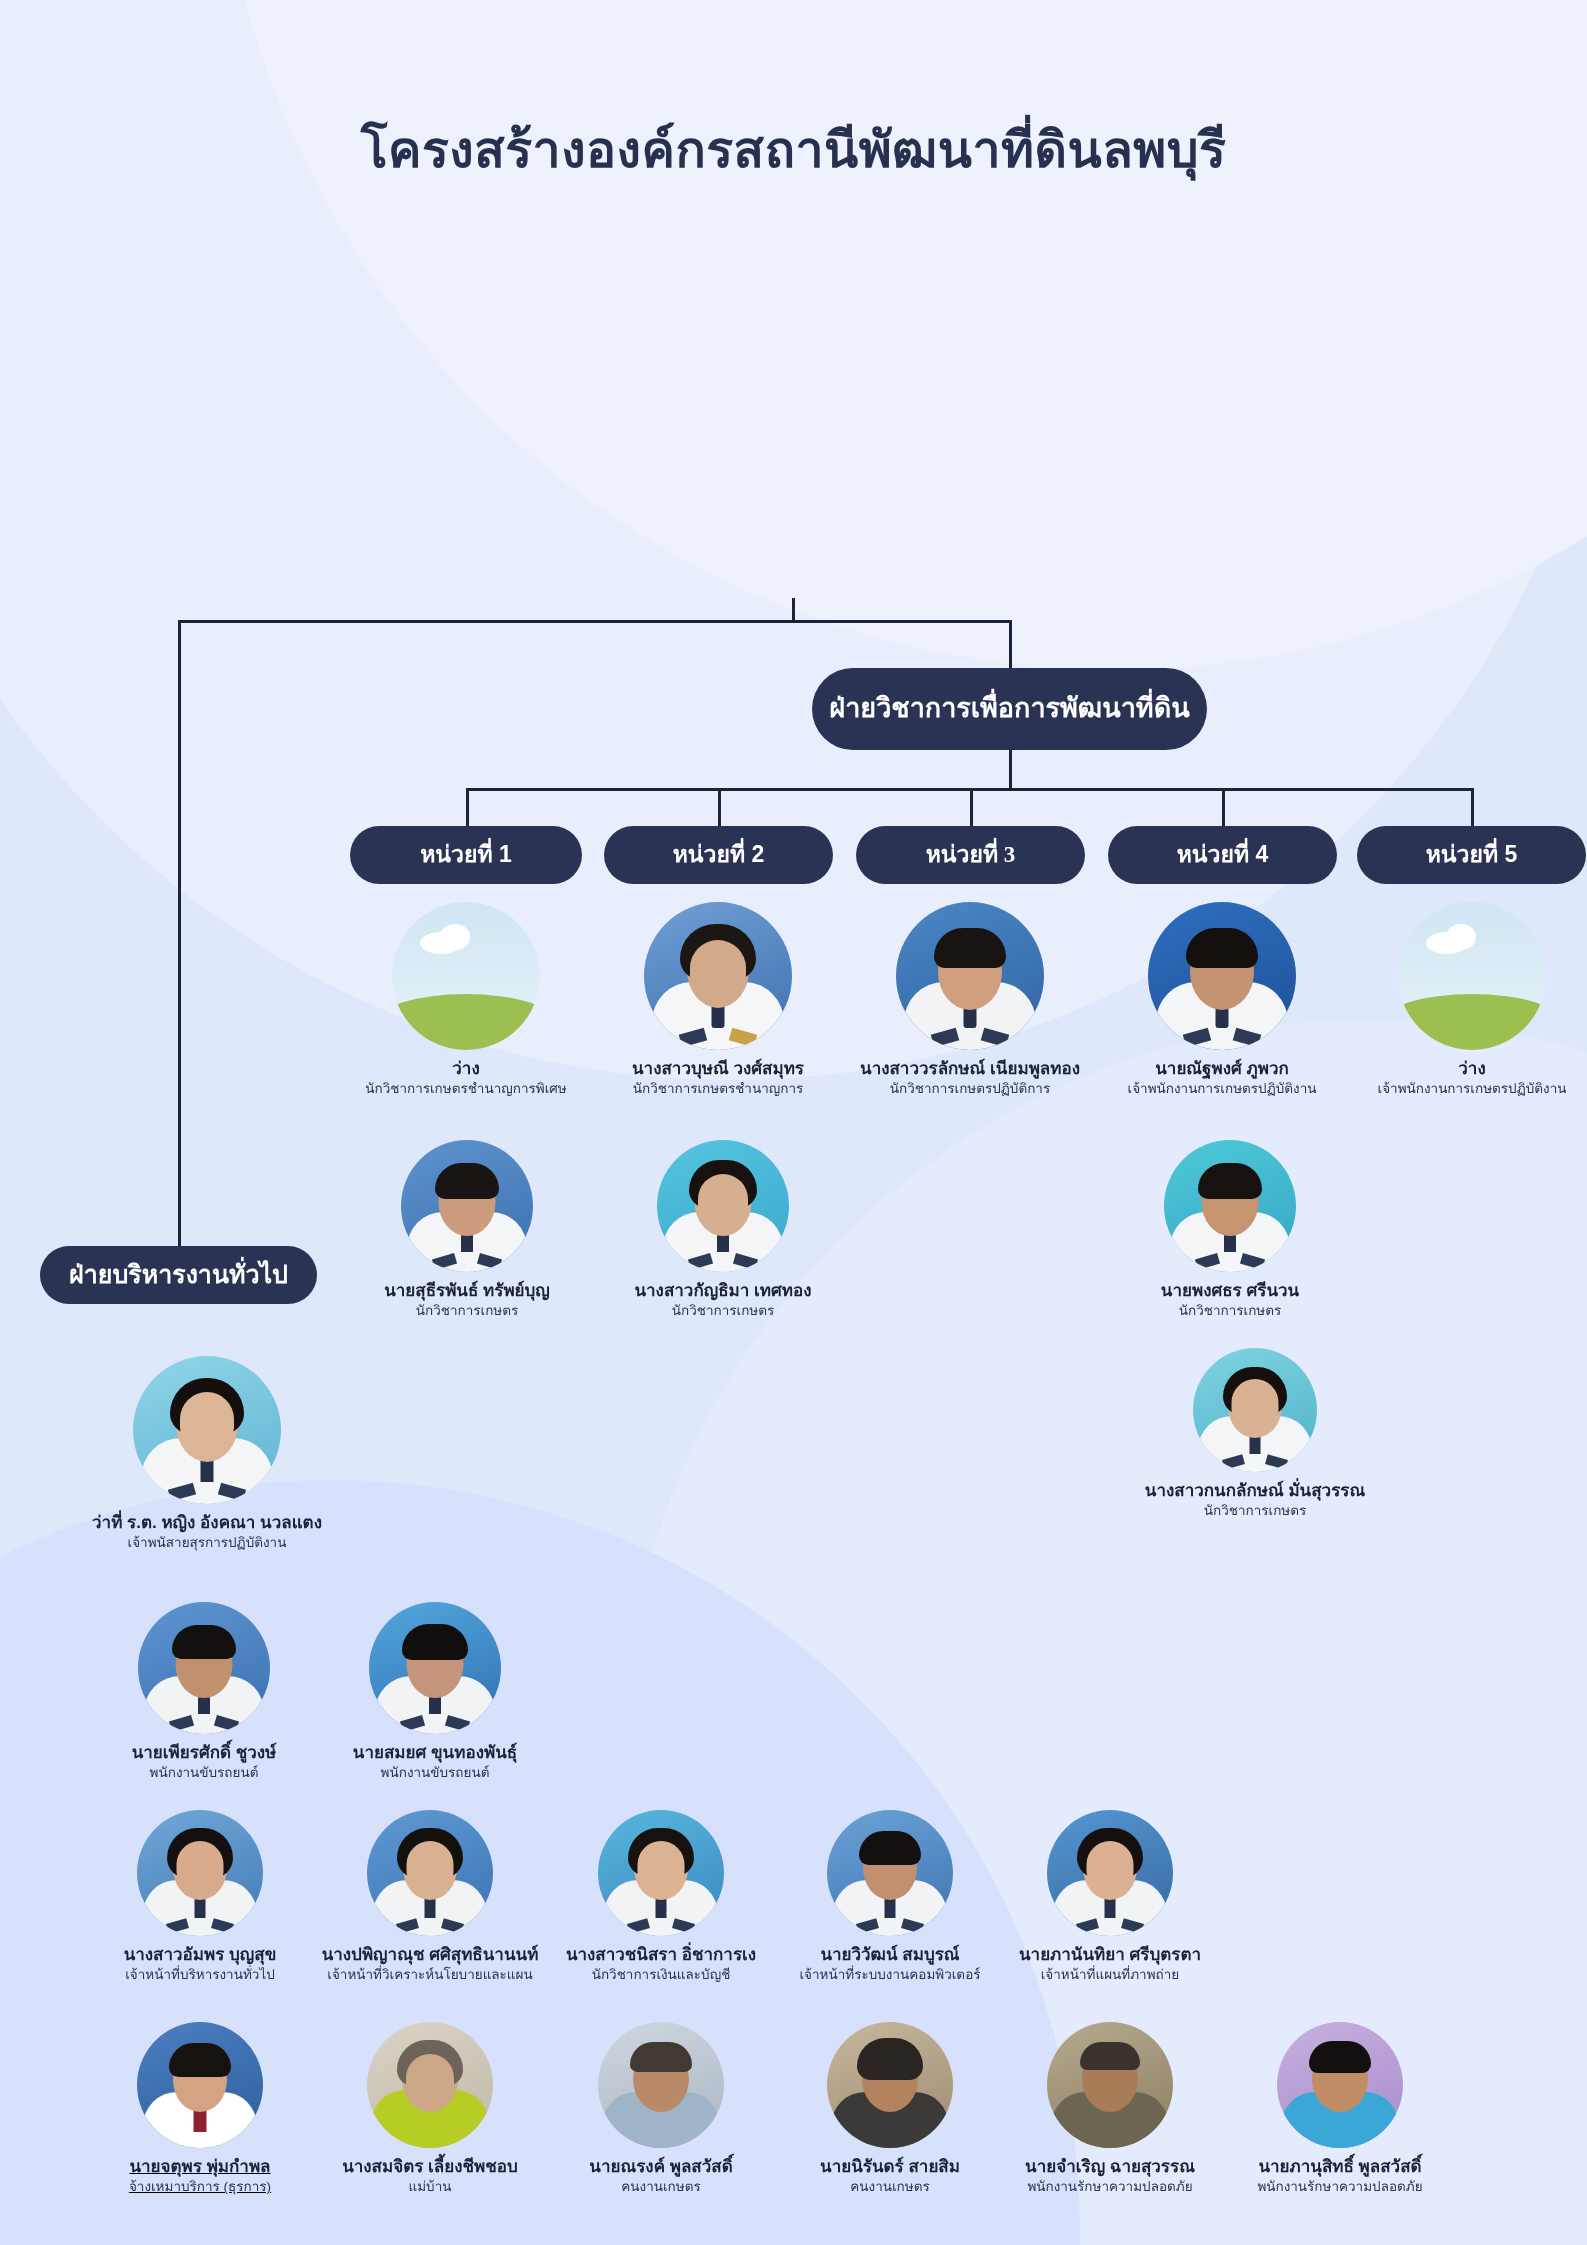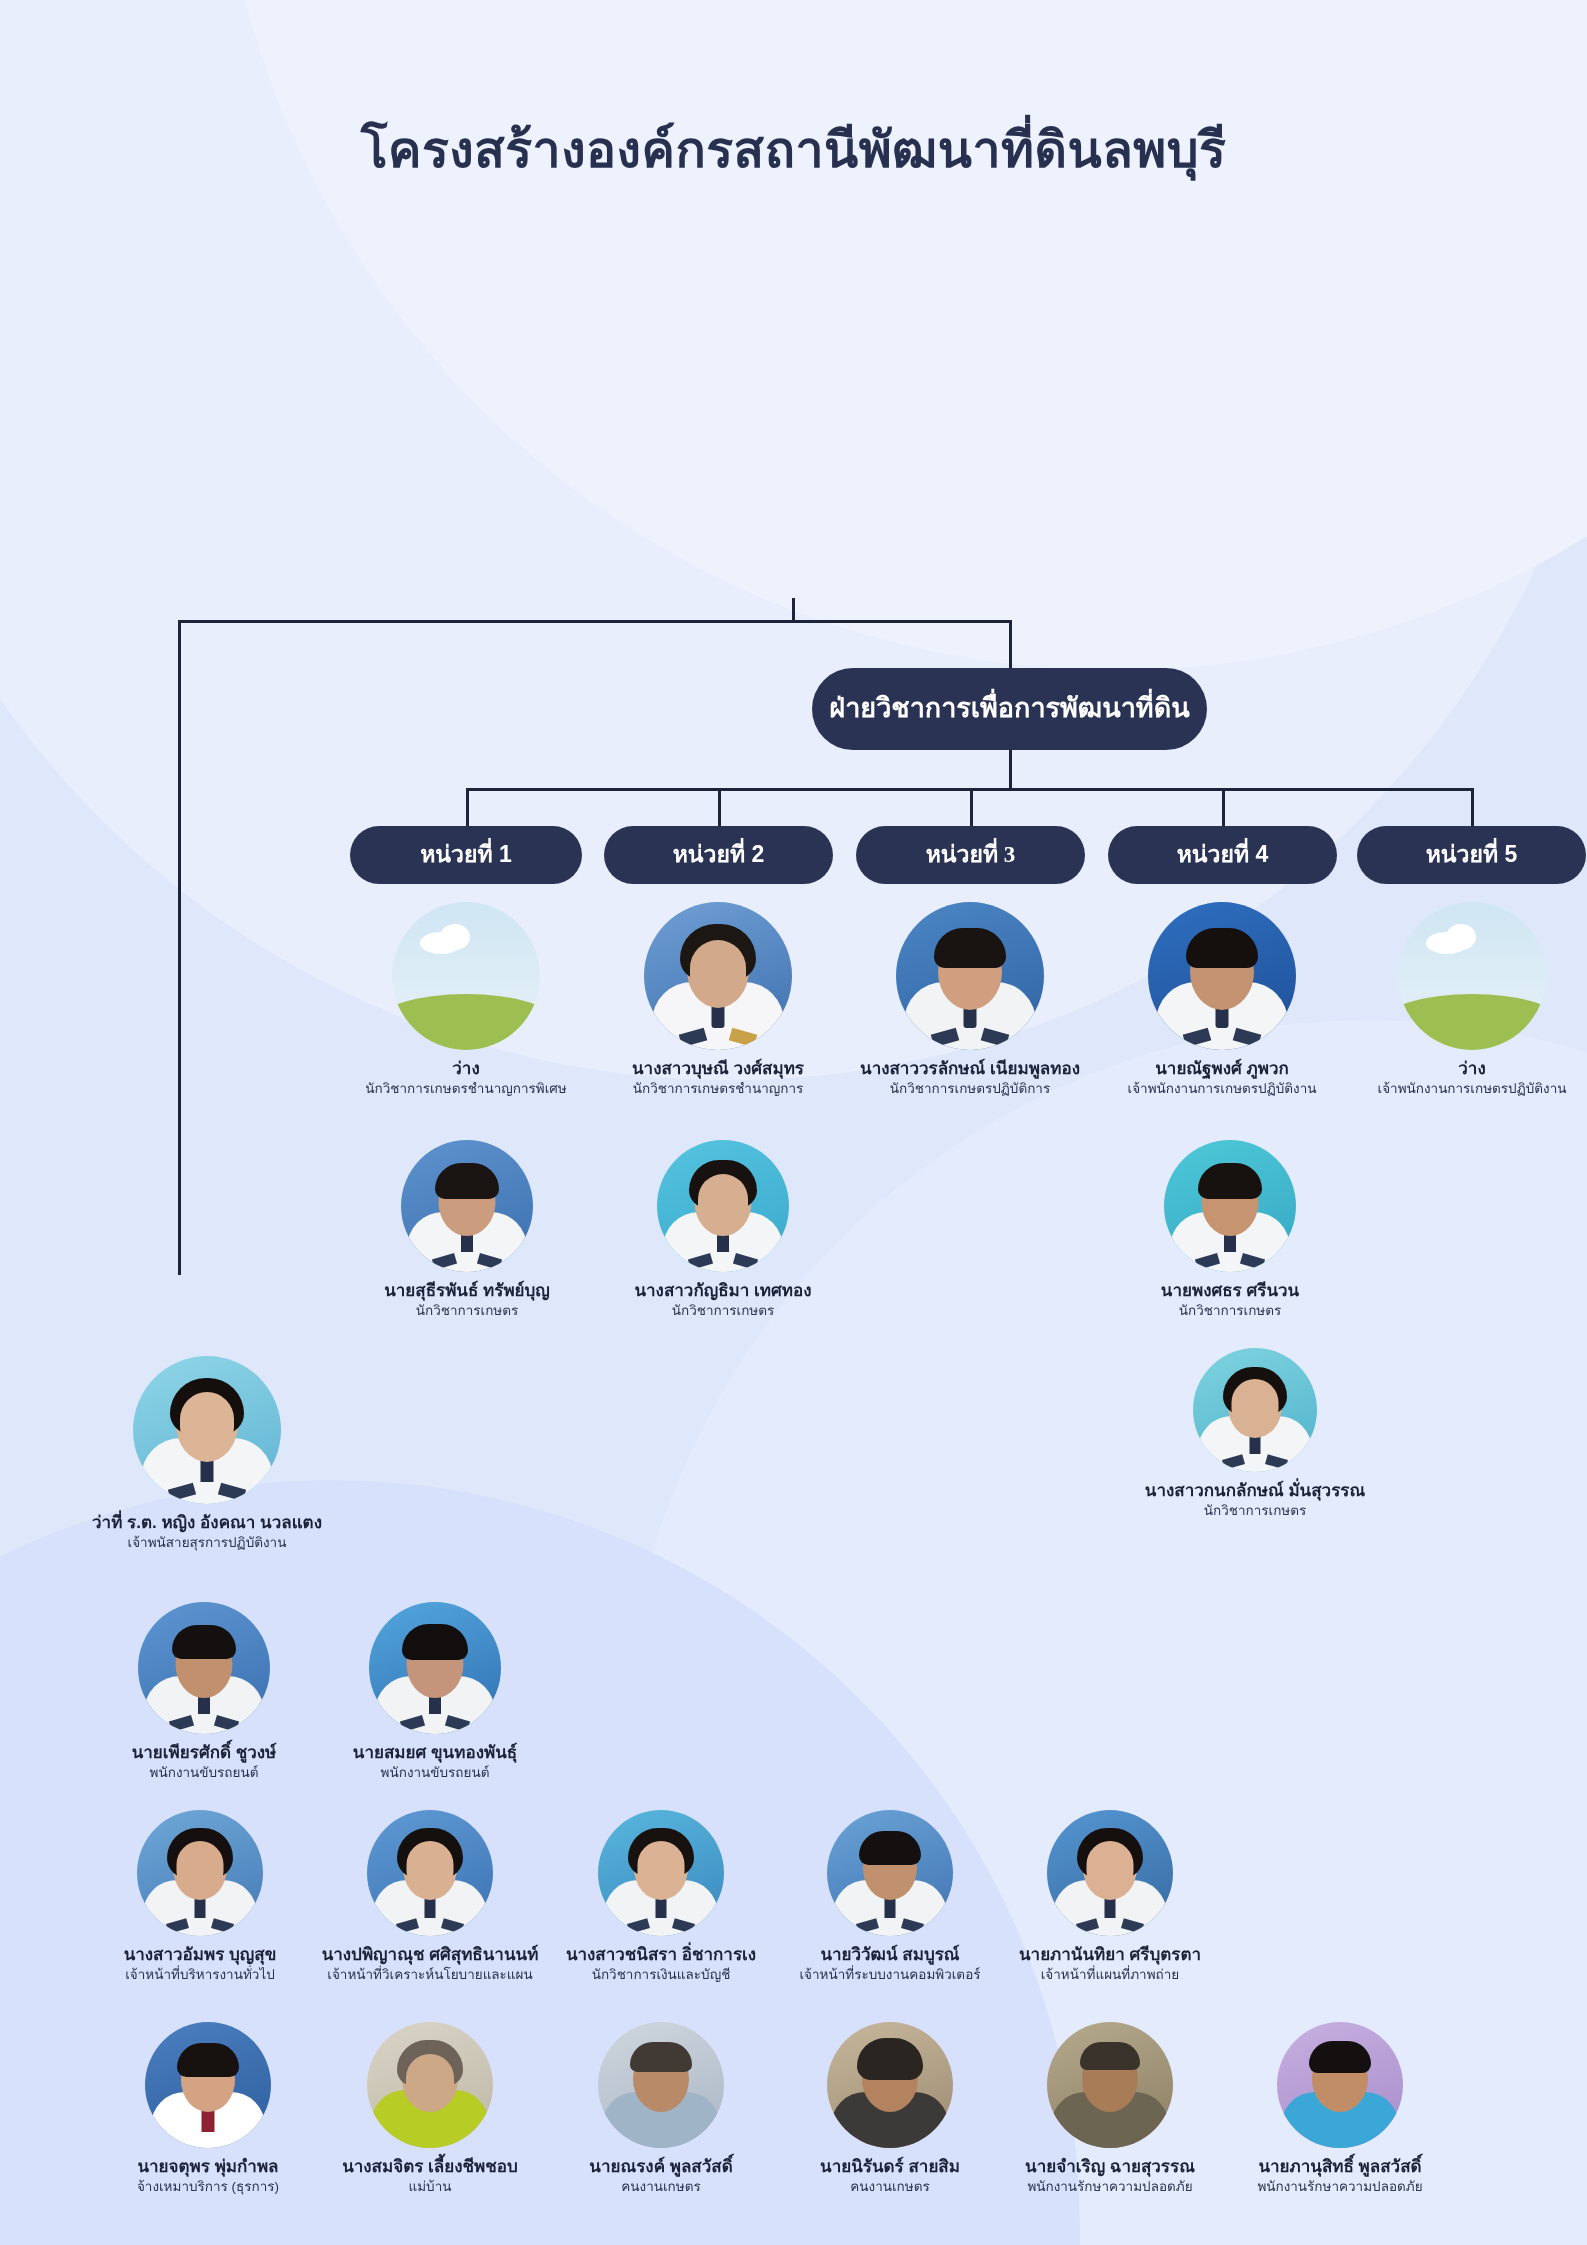--- a/index.html
+++ b/index.html
@@ -152,20 +152,21 @@
   <div class="line h" style="left:466px; top:788px; width:1008px;"></div>
 
   <div class="line v" style="left:466px; top:788px; height:38px;"></div>
   <div class="line v" style="left:718px; top:788px; height:38px;"></div>
   <div class="line v" style="left:970px; top:788px; height:38px;"></div>
   <div class="line v" style="left:1222px; top:788px; height:38px;"></div>
   <div class="line v" style="left:1471px; top:788px; height:38px;"></div>
 
 
   <div class="pill dept" style="left:812px; top:668px; width:395px;">ฝ่ายวิชาการเพื่อการพัฒนาที่ดิน</div>
+  <div class="pill unit" style="left:40px; top:1246px; width:277px; font-size:25px;">ฝ่ายบริหารงานทั่วไป</div>
 
   <div class="pill unit" style="left:350px;  top:826px; width:232px;">หน่วยที่ 1</div>
   <div class="pill unit" style="left:604px;  top:826px; width:229px;">หน่วยที่ 2</div>
   <div class="pill unit" style="left:856px;  top:826px; width:229px;font-family:Liberation Serif, serif;">หน่วยที่ 3</div>
   <div class="pill unit" style="left:1108px; top:826px; width:229px;">หน่วยที่ 4</div>
   <div class="pill unit" style="left:1357px; top:826px; width:229px;">หน่วยที่ 5</div>
 
   <div class="person" style="left:306px; top:902px; width:320px;">
     <span class="avatar" style="width:148px; height:148px;">
       <span class="sky" style="background:linear-gradient(180deg,#cfe6f3,#e8f2f8);"></span>
@@ -399,21 +400,21 @@
       <span class="collarL" style="bottom:5px; left:30px; width:21px; height:10px; background:#2d3a56; transform:rotate(-16deg);"></span>
       <span class="collarR" style="bottom:5px; right:30px; width:21px; height:10px; background:#2d3a56; transform:rotate(16deg);"></span>
       <span class="head" style="top:26px; width:54px; height:64px; background:#dbb093;"></span>
       <span class="head" style="top:18px; width:66px; height:50px; background:#15100e; border-radius:33px 33px 22px 22px;"></span>
       <span class="head" style="top:31px; width:47px; height:54px; background:#dbb093; border-radius:24px;"></span>
     </span>
     <div class="p-name">นายภานันทิยา ศรีบุตรตา</div>
     <div class="p-role">เจ้าหน้าที่แผนที่ภาพถ่าย</div>
   </div>
 
-  <div class="person" style="left:63px; top:2022px; width:290px;">
+  <div class="person" style="left:55px; top:2022px; width:290px;text-decoration:underline;">
     <span class="avatar" style="width:126px; height:126px;">
       <span class="sky" style="background:linear-gradient(160deg,#4b7fc0,#2d5d9c);"></span>
       <span class="body" style="bottom:0; width:114px; height:56px; background:#ffffff; border-radius:34px 34px 0 0;"></span>
       <span class="tie" style="bottom:16px; width:13px; height:42px; background:#8e2230;"></span>
       <span class="head" style="top:26px; width:54px; height:64px; background:#d3a383;"></span>
       <span class="head" style="top:21px; width:62px; height:34px; background:#17120f; border-radius:31px 31px 12px 12px;"></span>
     </span>
     <div class="p-name">นายจตุพร  พุ่มกำพล</div>
     <div class="p-role">จ้างเหมาบริการ (ธุรการ)</div>
   </div>

